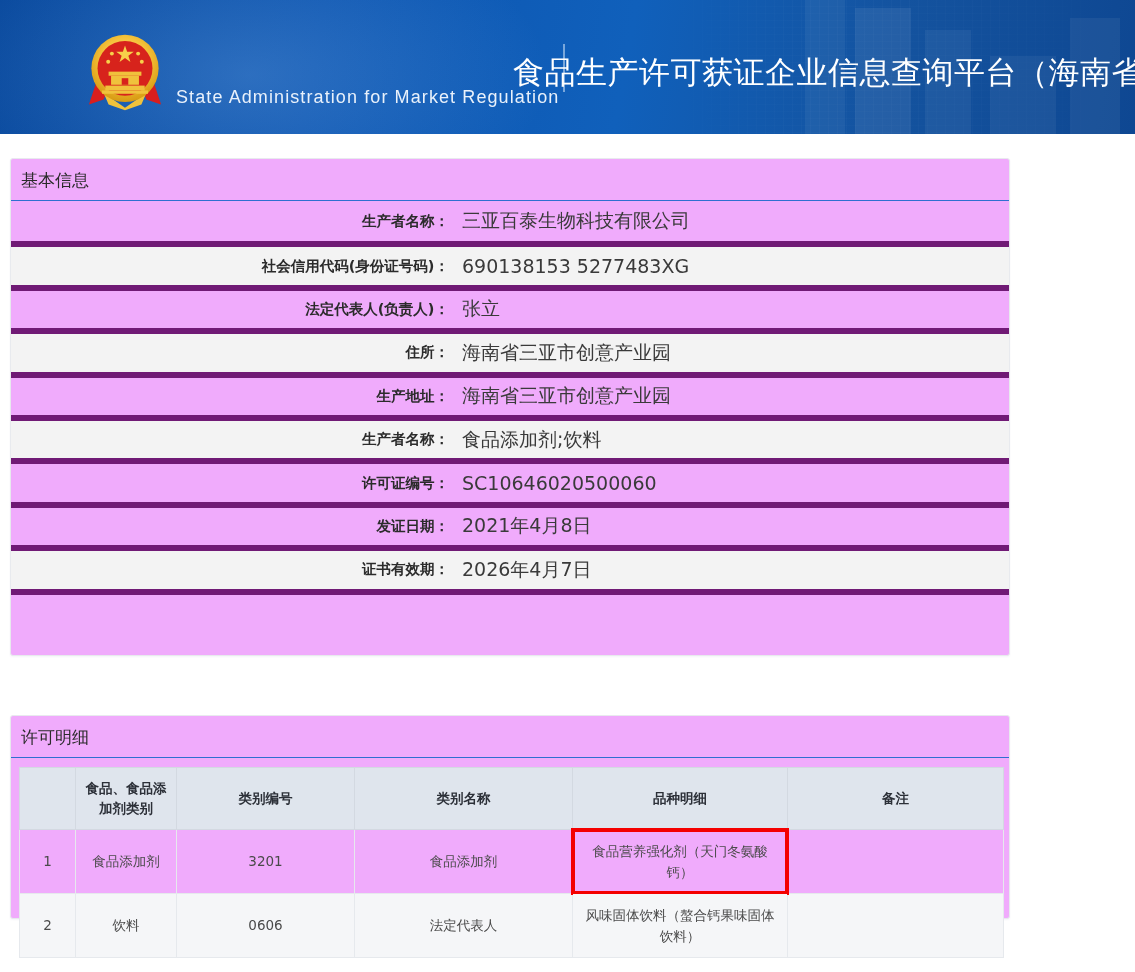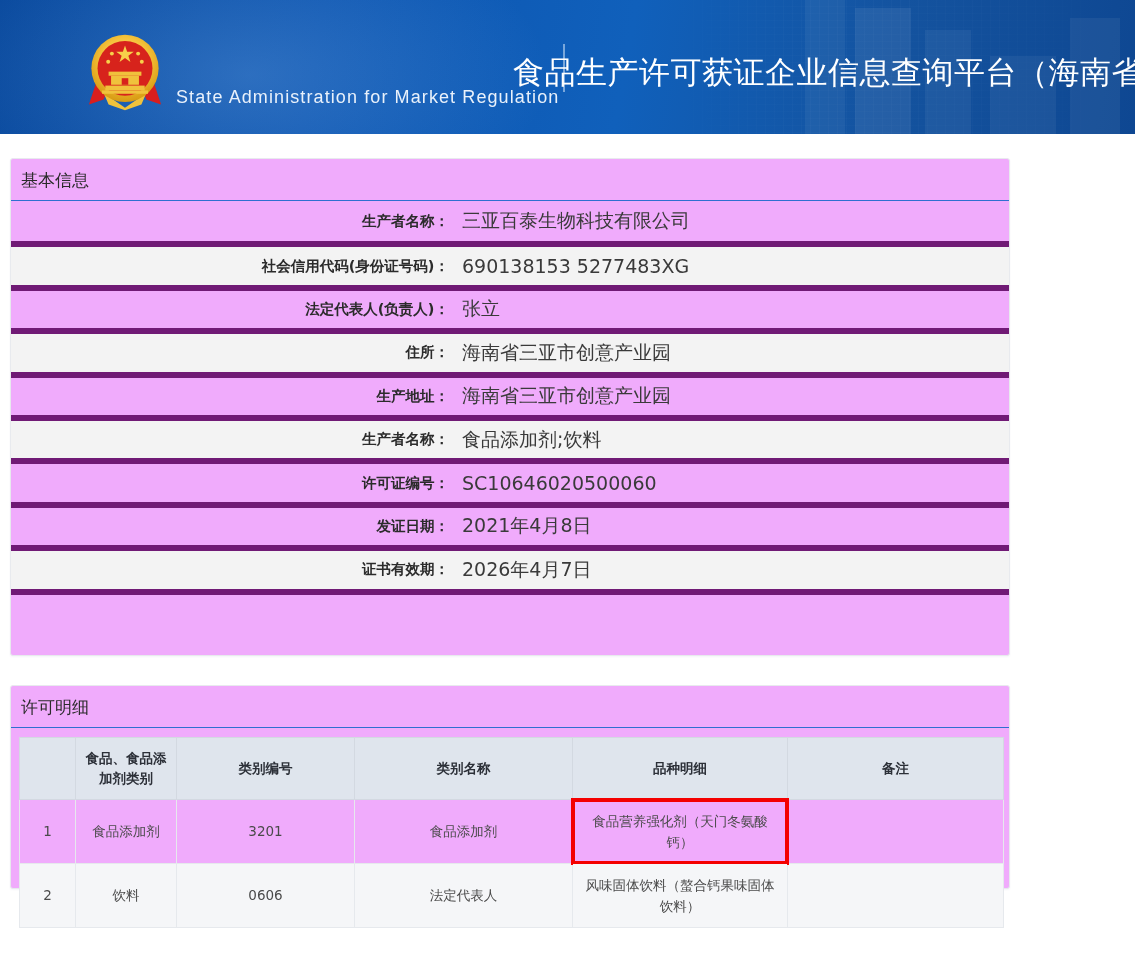--- a/index.html
+++ b/index.html
@@ -75,21 +75,21 @@
   
   .panel {
     position: absolute;
     left: 10px; width: 1000px;
     background: #f0abfc;
     border: 1px solid #e8eaee;
     border-radius: 3px;
     box-shadow: 0 1px 2px rgba(40,60,110,.05);
   }
   #panel-basic  { top: 158px; height: 498px; }
-  #panel-detail { top: 685px; height: 204px; }
+  #panel-detail { top: 715px; height: 204px; }
 
   .panel-title {
     height: 42px; line-height: 42px;
     padding-left: 10px;
     font-size: 17px; color: #2b2b2b; font-weight: 400;
     font-family: "DejaVu Sans", "Liberation Sans", sans-serif;
     border-bottom: 1px solid #2f6fd0;
     margin: 0 0 0 0;
   }
 

